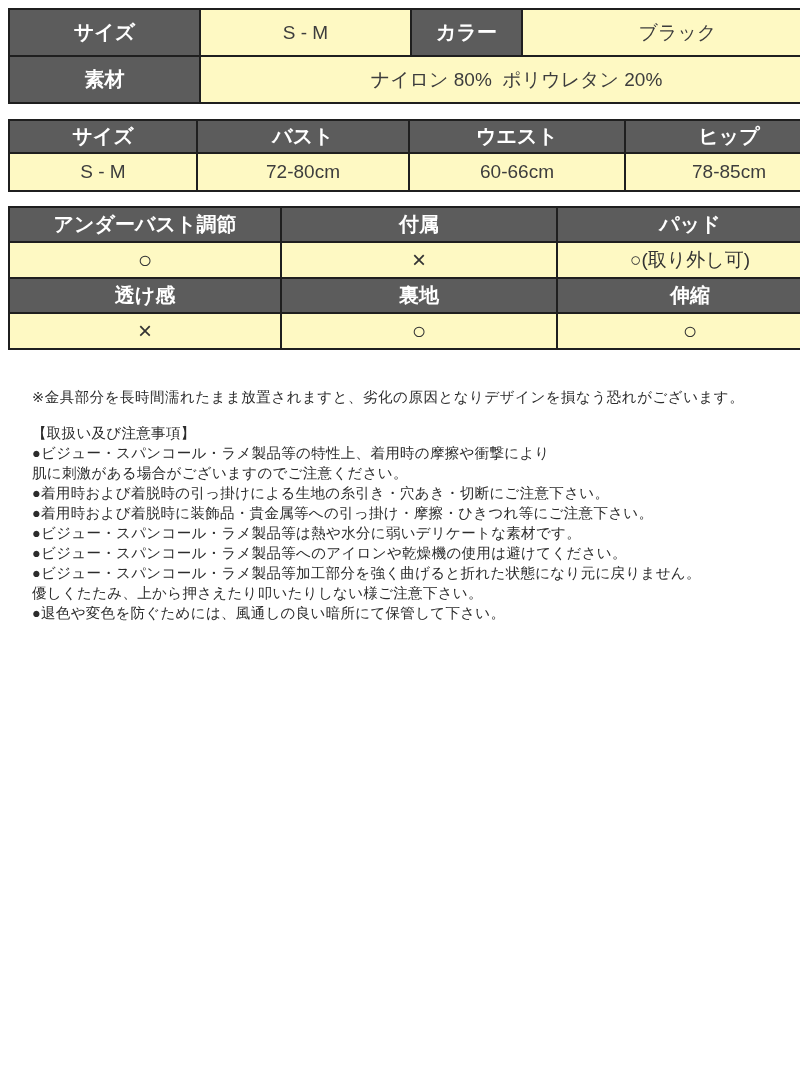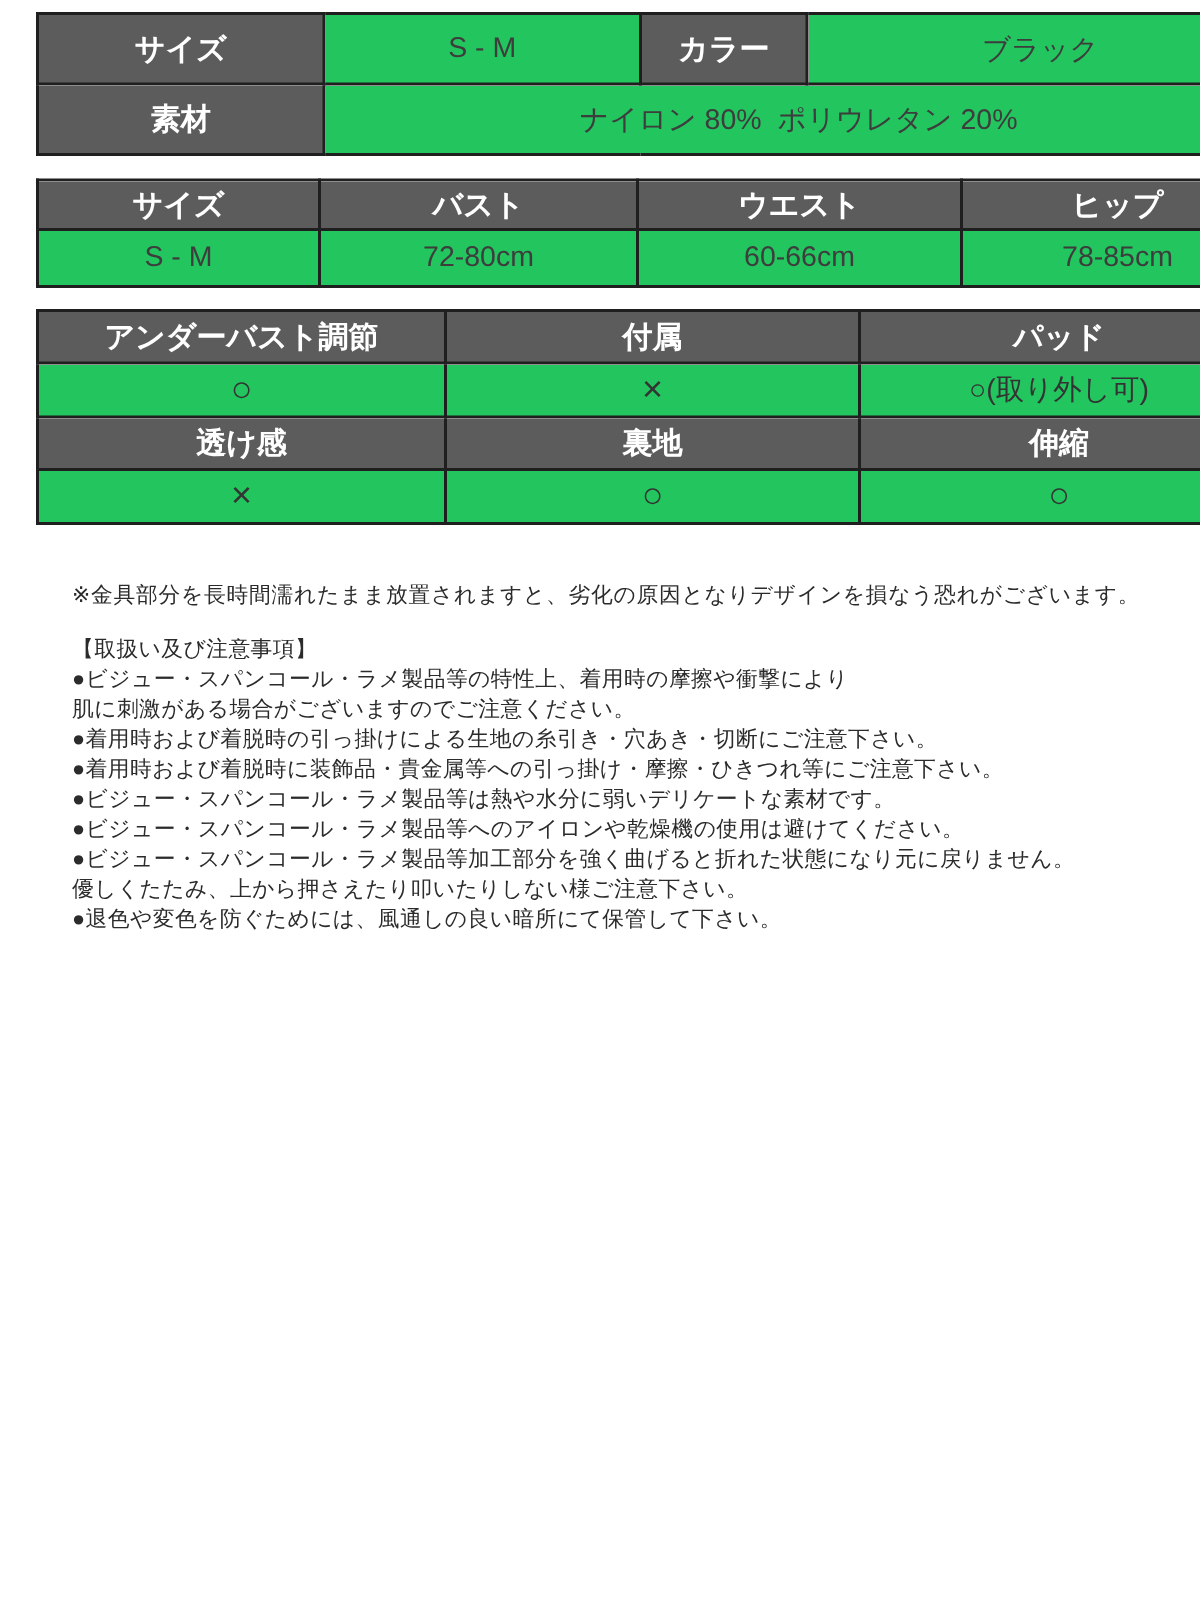--- a/index.html
+++ b/index.html
@@ -8,21 +8,21 @@
     background: #ffffff;
   }
   body {
     width: 800px;
     height: 1067px;
     font-family: "Liberation Sans", "DejaVu Sans", sans-serif;
     color: #2e2e2e;
     overflow: hidden;
   }
   .wrap {
-    padding: 8px 8px 0 24px;
+    padding: 8px 8px 0 8px;
     box-sizing: border-box;
   }
   table {
     border-collapse: collapse;
     table-layout: fixed;
     width: 784px;
   }
   th, td {
     border: 2px solid #1f1f1f;
     text-align: center;
@@ -30,21 +30,21 @@
     padding: 0 4px;
     overflow: hidden;
   }
   th {
     background: #5c5c5c;
     color: #ffffff;
     font-weight: bold;
     font-size: 20px;
   }
   td {
-    background: #22c55e;
+    background: #fef9c3;
     color: #3d3d3d;
     font-size: 19px;
     font-weight: normal;
   }
   
   .spec-table { margin-bottom: 15px; }
   .spec-table th, .spec-table td { height: 45px; }
   .spec-table .c1 { width: 181px; }
   .spec-table .c2 { width: 201px; }
   .spec-table .c3 { width: 101px; }

